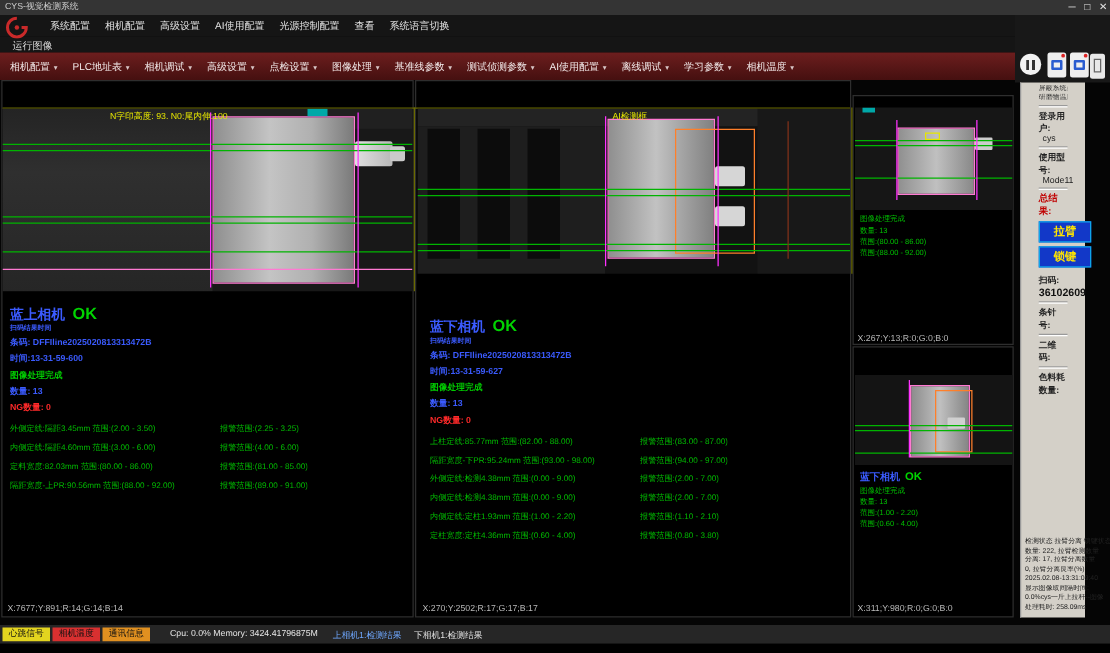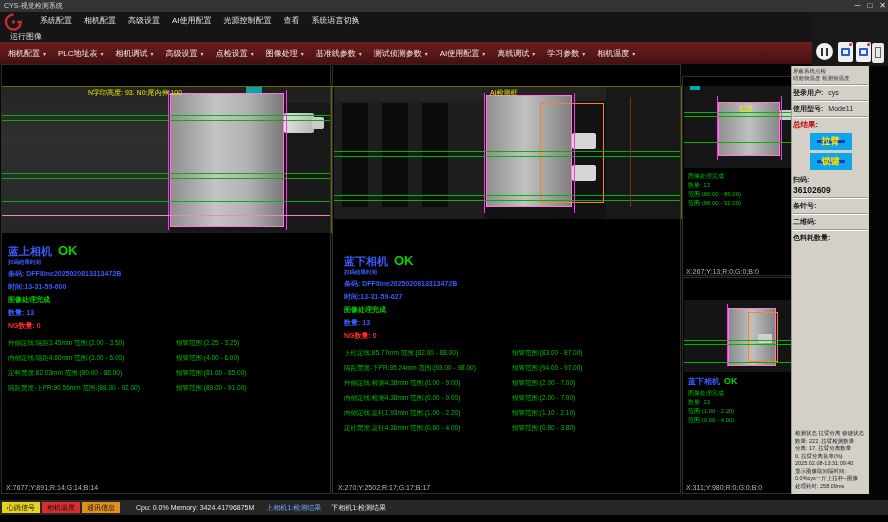--- a/index.html
+++ b/index.html
@@ -47,27 +47,27 @@
 .info-green{color:#00cc00;font-size:7px;font-weight:bold}
 .info-red{color:#ff2a2a;font-size:7px;font-weight:bold}
 .meas-list div{display:flex;color:#00bb00;font-size:6.5px;height:15px;white-space:nowrap}
 .meas-list .cell-l{width:168px;overflow:hidden}
 .meas-list .cell-r{overflow:hidden}
 .coords{position:absolute;color:#b8b8b8;font-size:7px;white-space:nowrap}
 .rt-title-blue{color:#3b5bff;font-size:8px;font-weight:bold}
 .rt-title-ok{color:#00d400;font-size:9px;font-weight:bold;margin-left:4px}
 .green-lines div{color:#00c000;font-size:6px;line-height:9px;white-space:nowrap}
 
-.sidebar{left:791px;top:66px;width:78px;height:428px;background:#d4d0c8;border-left:1px solid #9a9a9a;padding:2px 1px;font-size:7px;color:#222}
+.sidebar{left:816px;top:66px;width:52px;height:428px;background:#d4d0c8;border-left:1px solid #9a9a9a;padding:2px 14px;font-size:7px;color:#222}
 .sb-header div{font-size:5.5px;color:#333;line-height:7px;white-space:nowrap;overflow:hidden}
 .sb-label{font-weight:bold;font-size:7px}
 .sb-value{font-size:7px;margin-left:3px}
 .sb-sep{border-top:1px solid #9a9a9a;border-bottom:1px solid #fff;margin:2px 0}
 .res-label{color:#c00000;font-weight:bold;font-size:7.5px;margin-top:2px}
-.res-box{width:42px;height:17px;background:#1238c8;border:7px solid #0ea5e9;color:#ffe400;font-size:9px;font-weight:bold;display:flex;align-items:center;justify-content:center;margin:3px auto 0}
+.res-box{width:42px;height:17px;background:#1238c8;border:1px solid #0ea5e9;color:#ffe400;font-size:9px;font-weight:bold;display:flex;align-items:center;justify-content:center;margin:3px auto 0}
 .scan-value{font-weight:bold;font-size:8.5px;color:#111}
 .sb-stats{position:absolute;left:3px;bottom:4px;width:70px}
 .sb-stats div{font-size:5.5px;line-height:7.5px;color:#222;white-space:nowrap;overflow:hidden}
 
 .statusbar{left:0;top:500px;width:888px;height:15px;background:#262626;display:flex;align-items:center;padding-left:2px}
 .seg{height:11px;line-height:11px;font-size:7px;padding:0 5px;margin-right:2px;color:#111;white-space:nowrap}
 .seg.y{background:#e3d41f}
 .seg.r{background:#d83030}
 .seg.o{background:#e09020}
 .sb-cpu{color:#e6e6e6;font-size:7px;margin-left:14px;white-space:nowrap}

